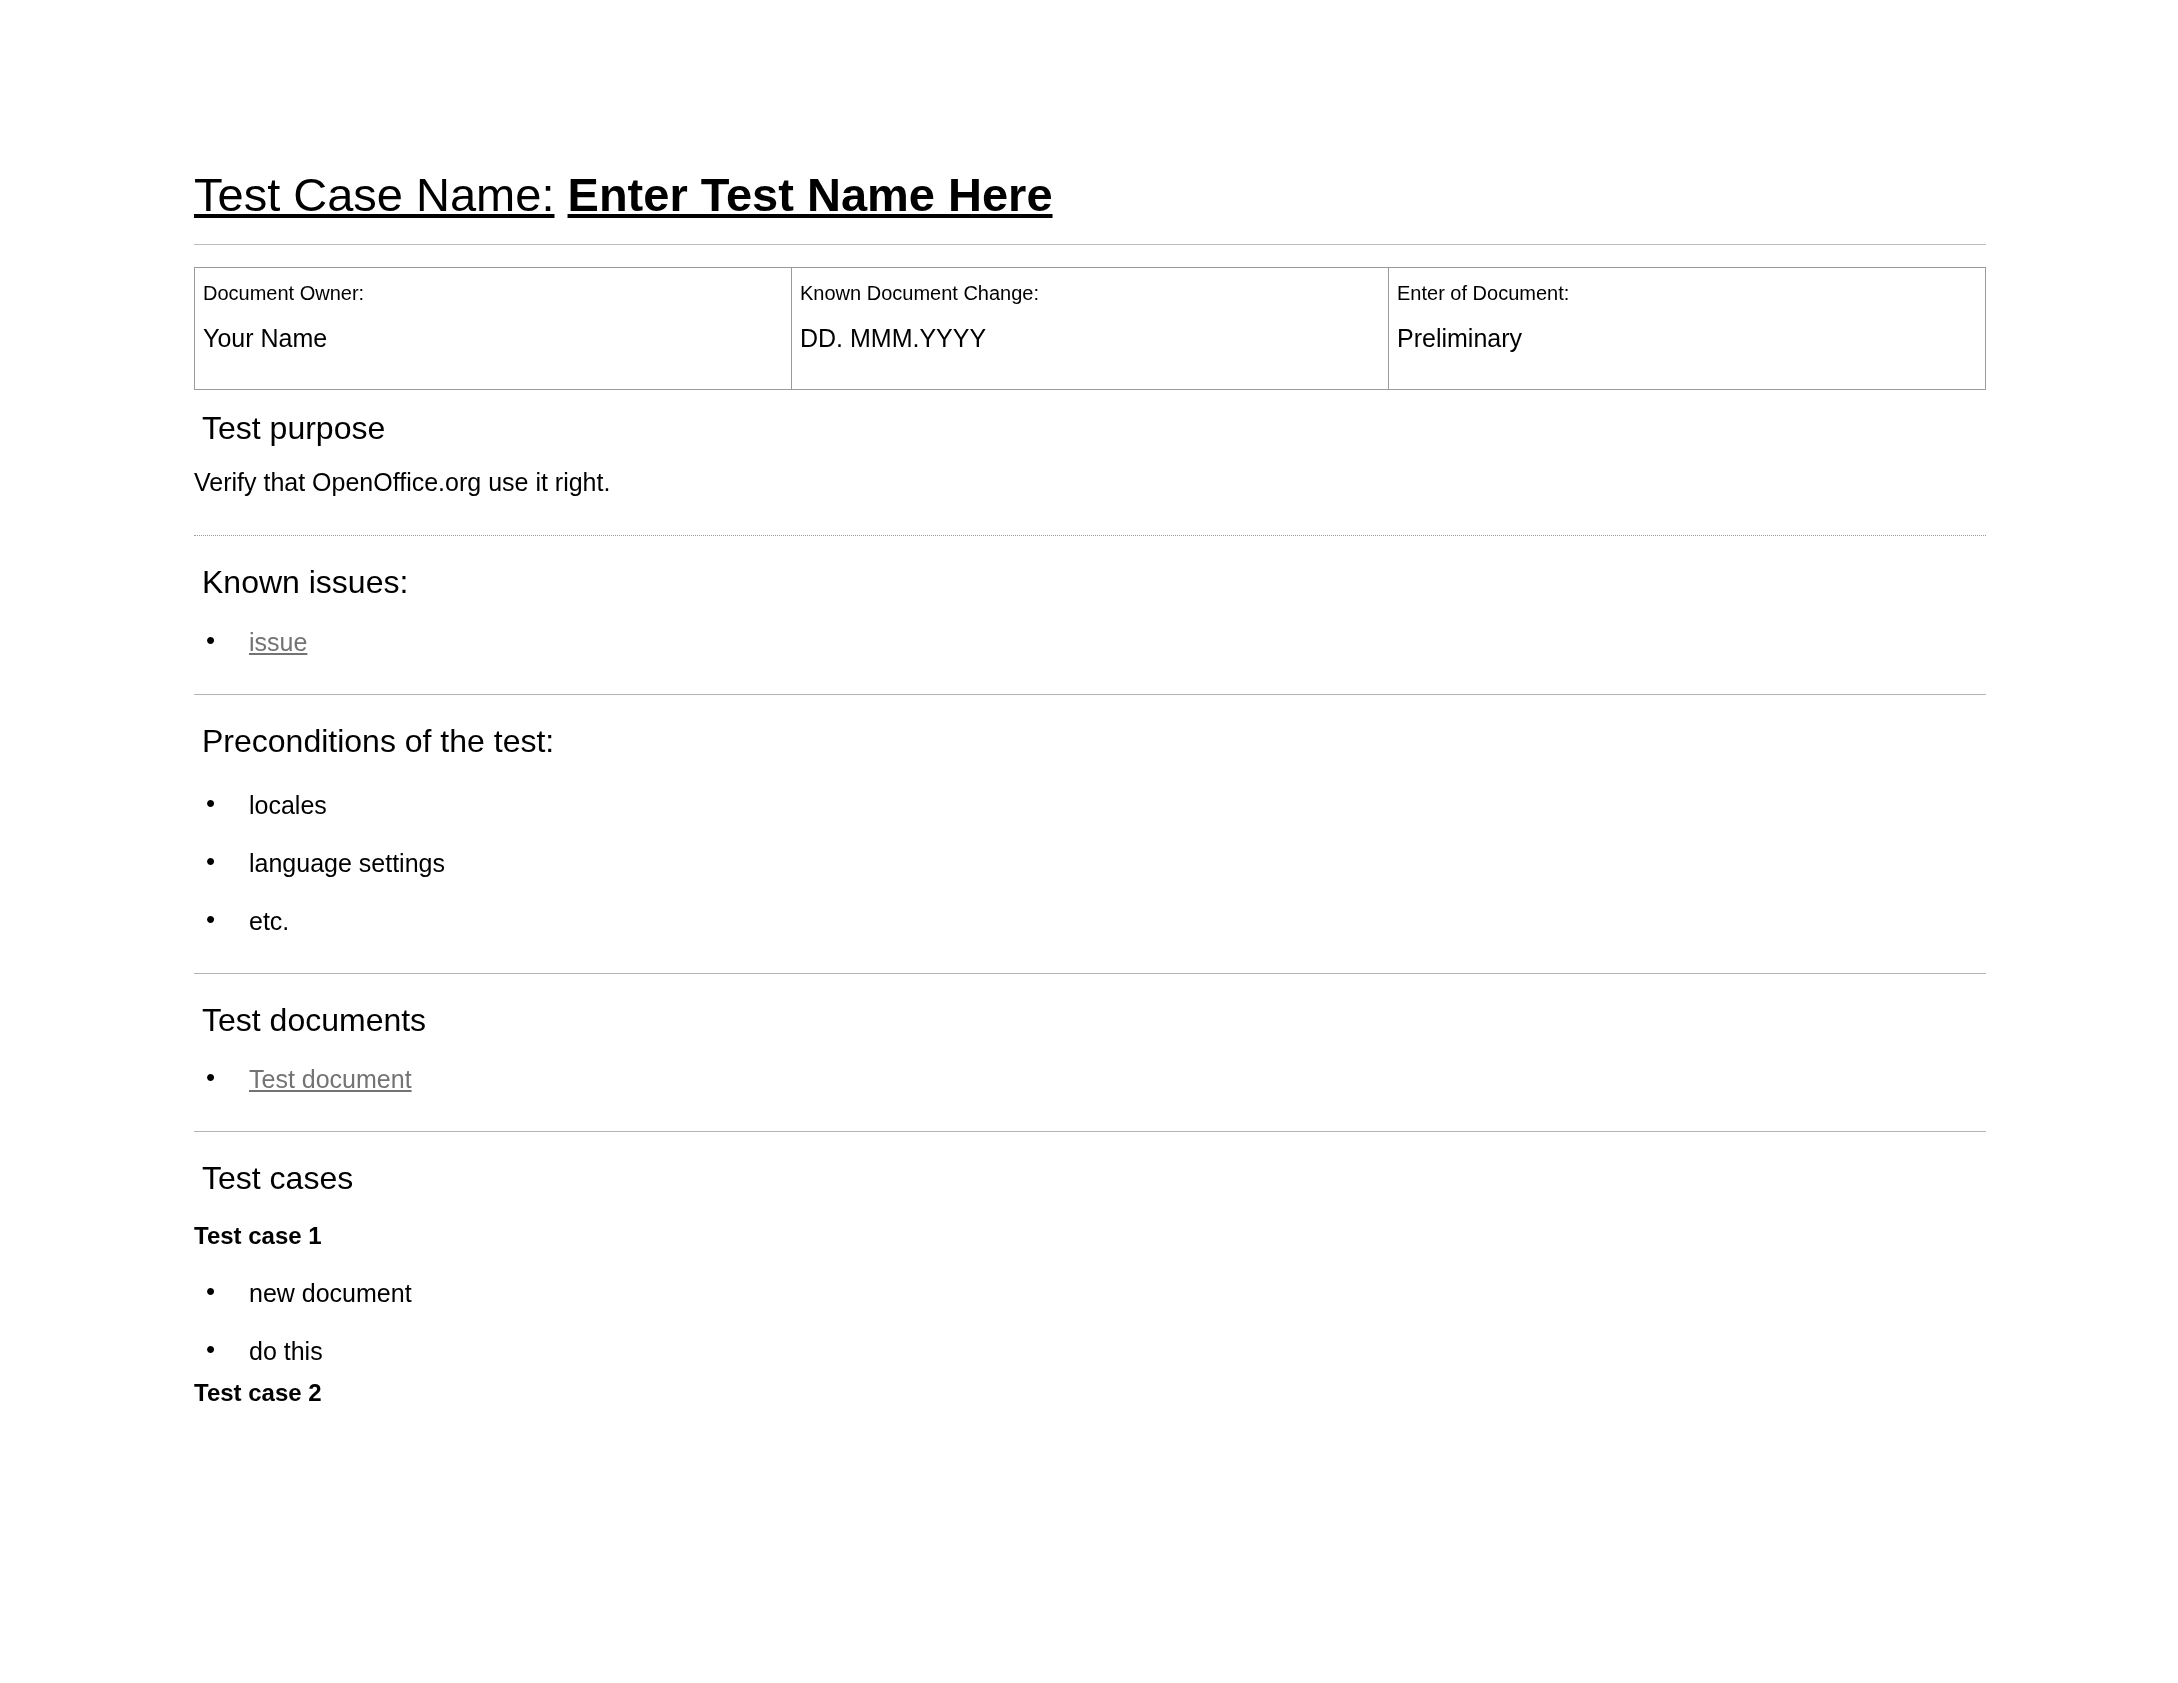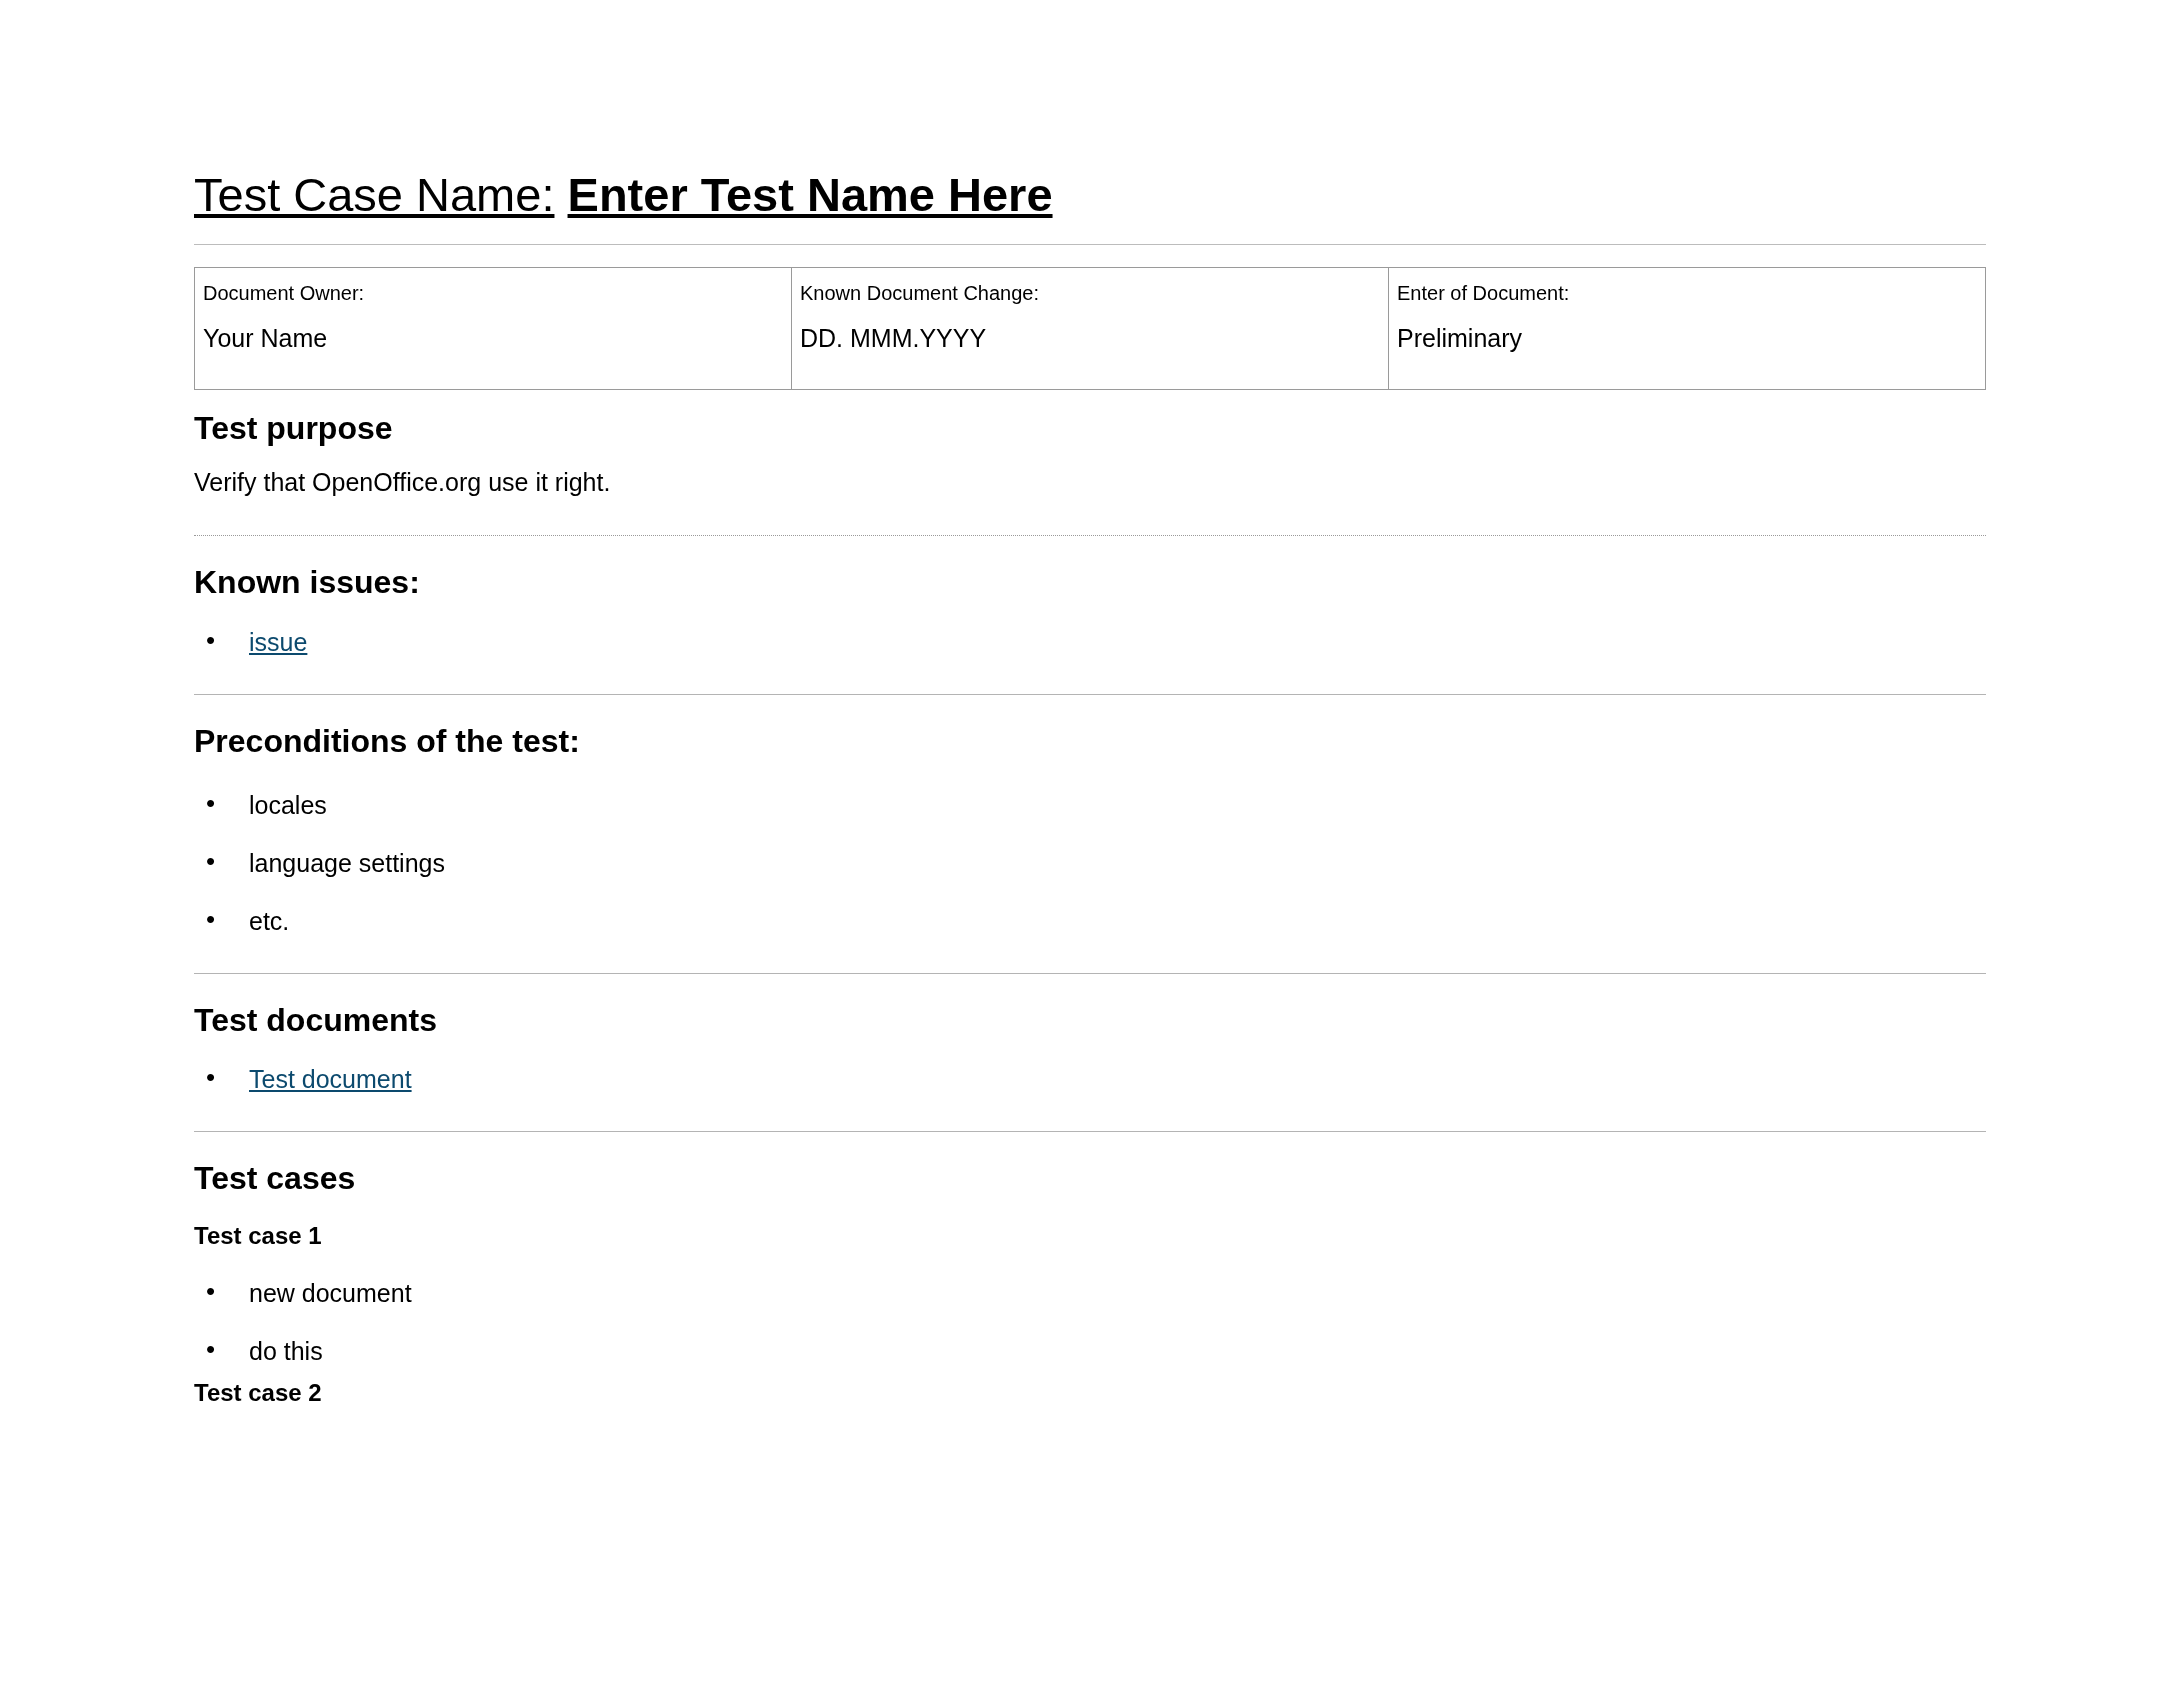--- a/index.html
+++ b/index.html
@@ -74,22 +74,22 @@
     margin-bottom: 14px;
   }
   table.meta .meta-value {
     font-size: 25px;
     line-height: 1.3;
   }
 
   
   h2.sec {
     font-size: 32px;
-    font-weight: bold;
-    margin: 18px 0 0 0;
+    font-weight: normal;
+    margin: 18px 0 0 8px;
     line-height: 1.3;
   }
   h3.sub {
     font-size: 24px;
     font-weight: bold;
     margin: 20px 0 0 0;
     line-height: 1.3;
   }
   p.body-text {
     font-size: 25px;
@@ -122,21 +122,21 @@
   ul.bullets li::before {
     content: "\2022";
     position: absolute;
     left: 12px;
     top: -2px;
     font-size: 26px;
     line-height: 1.28;
     color: #000;
   }
   ul.bullets li a {
-    color: #0c4a6e;
+    color: #737373;
     text-decoration: underline;
   }
   ul.bullets.tight li {
     margin-bottom: 10px;
     margin-top: 26px;
   }
 </style>
 </head>
 <body>
 

